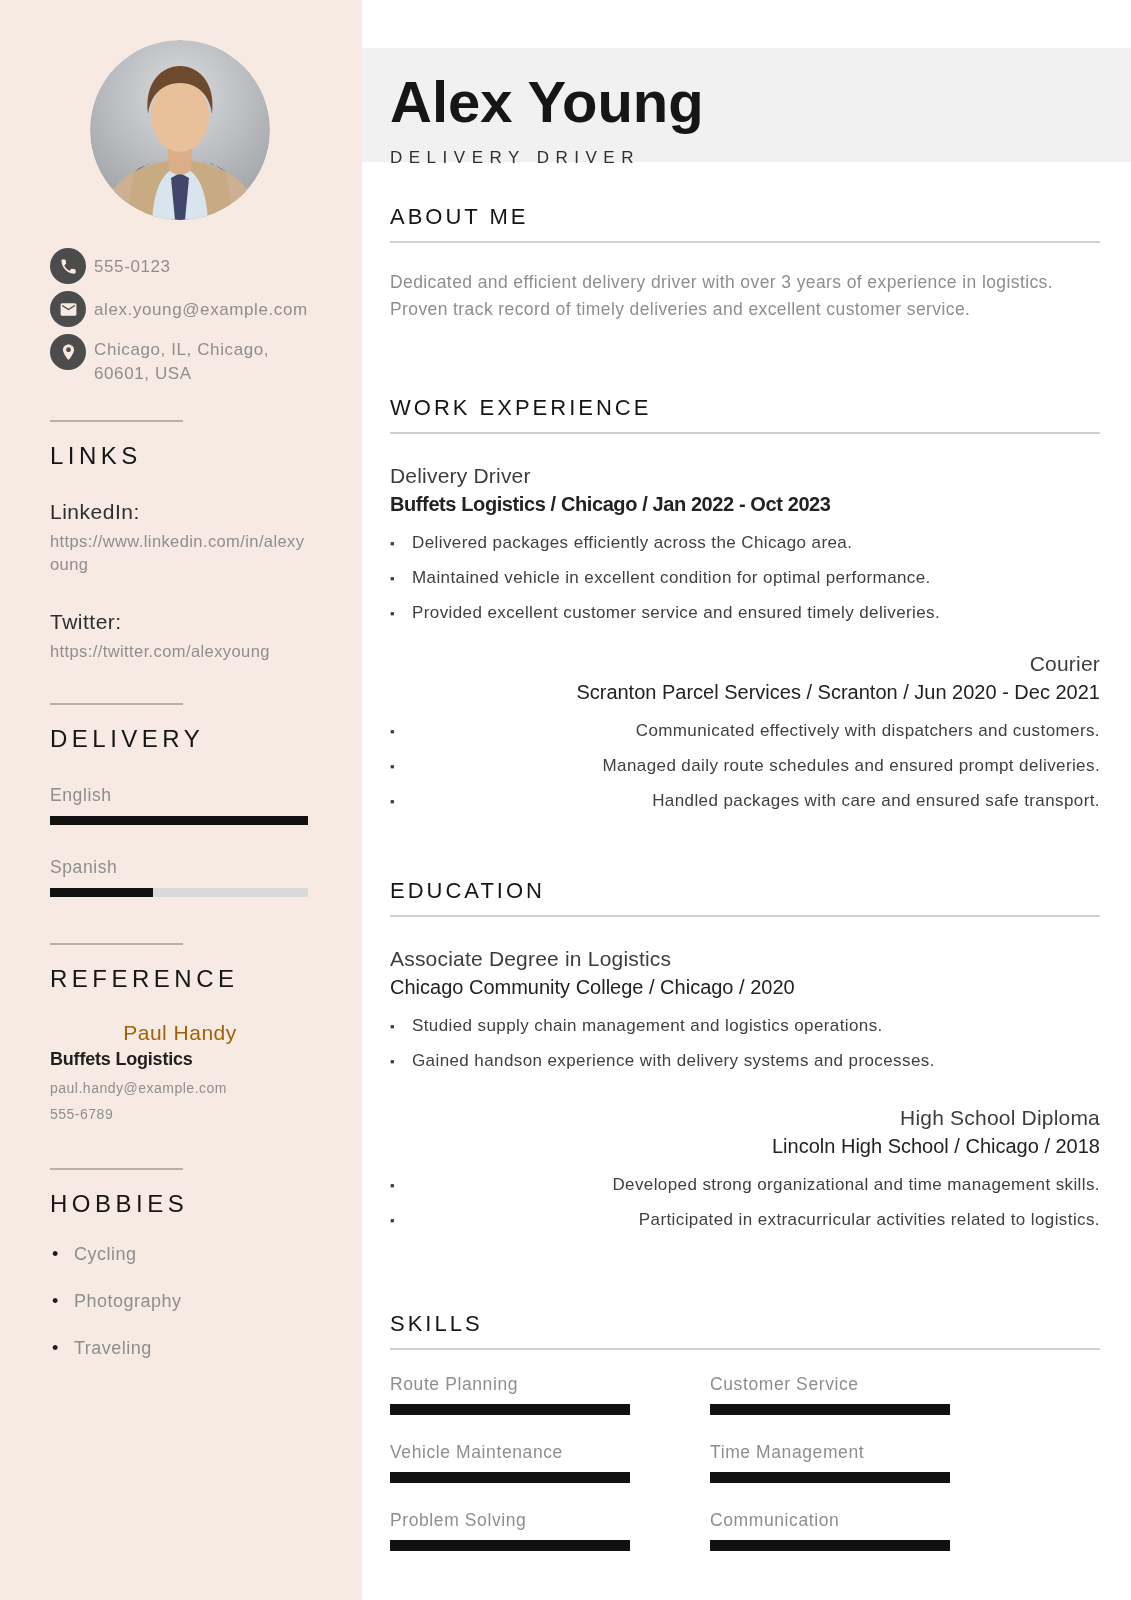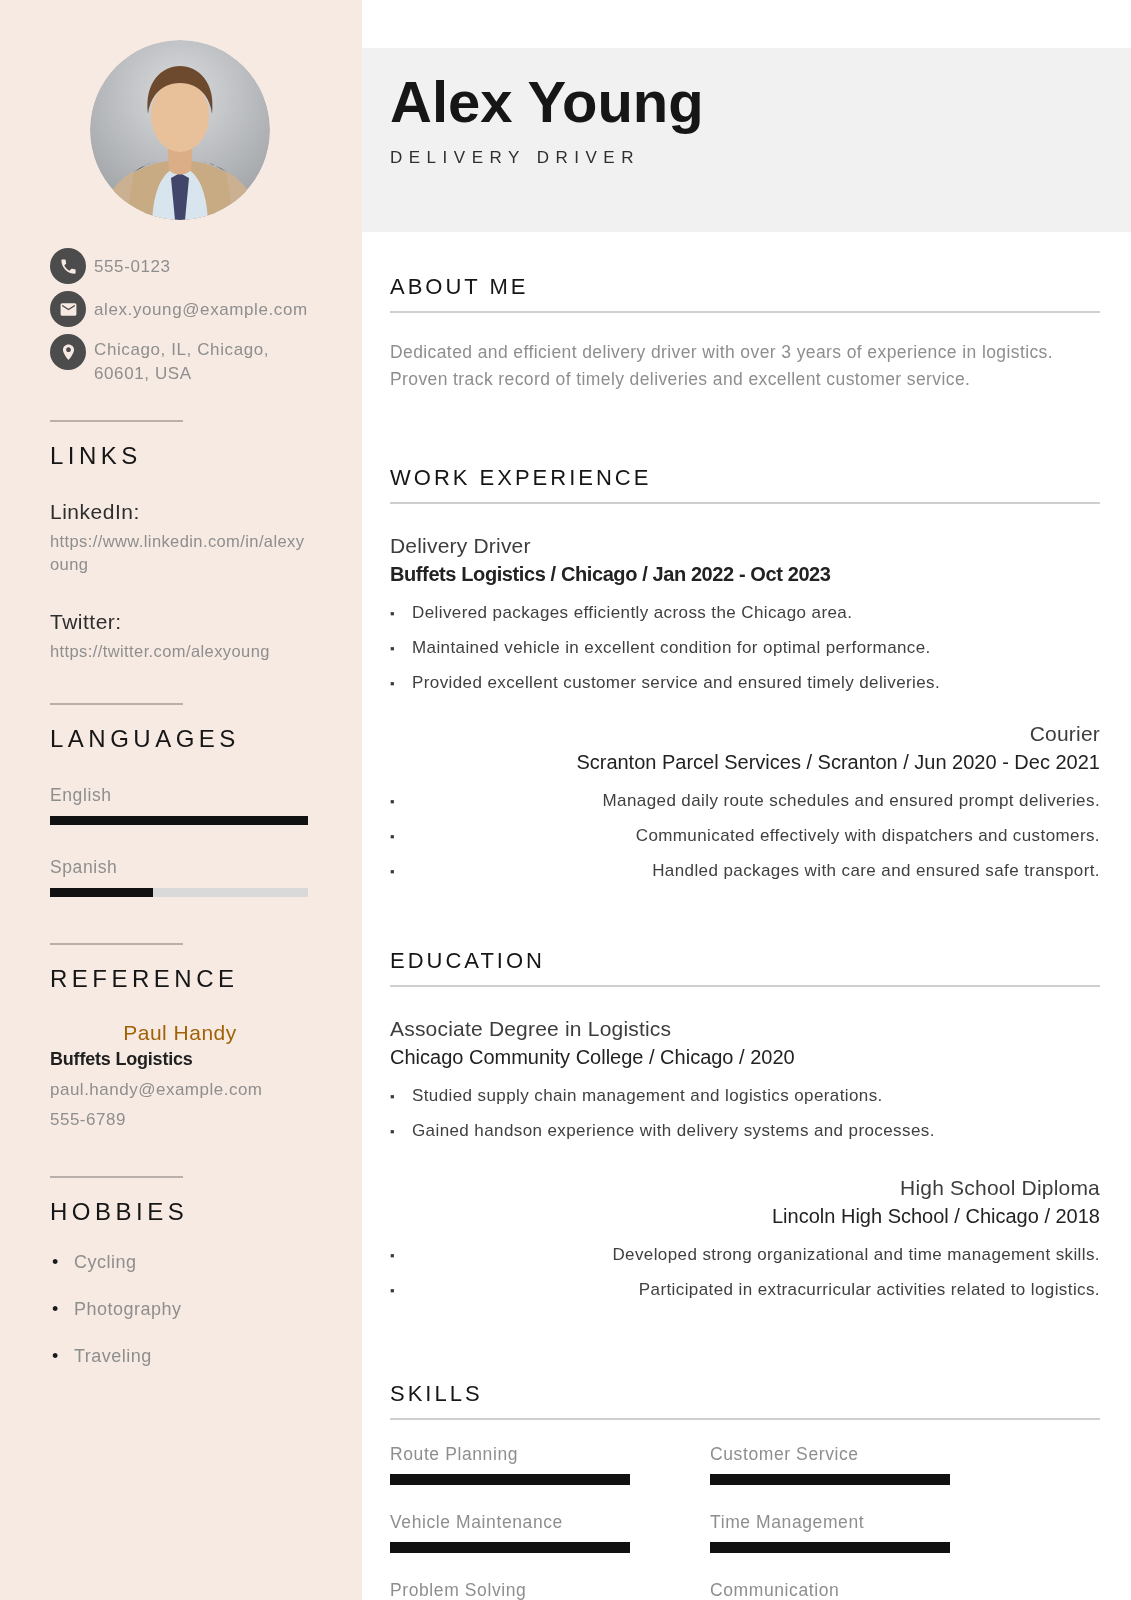--- a/index.html
+++ b/index.html
@@ -25,29 +25,29 @@
   .link-label { margin-top:30px; font-size:21px; color:#2e2e2e; letter-spacing:0.5px; }
   .link-url { margin-top:6px; font-size:16.5px; color:#8e8e8e; letter-spacing:0.4px; line-height:23px; word-break:break-all; }
 
   .lang-item { margin-top:32px; }
   .lang-name { font-size:17.5px; color:#8e8e8e; letter-spacing:0.6px; }
   .lang-track { margin-top:10px; width:258px; height:9px; background:#d9d9d9; }
   .lang-fill { height:100%; background:#111111; }
 
   .ref-name { margin-top:28px; font-size:21px; color:#a16207; letter-spacing:0.5px;text-align:center; }
   .ref-company { margin-top:4px; font-size:18px; color:#1f1f1f; font-weight:700; letter-spacing:-0.2px; }
-  .ref-line { margin-top:10px; font-size:17px; color:#8e8e8e; letter-spacing:0.5px; }
+  .ref-line { margin-top:10px; font-size:14px; color:#8e8e8e; letter-spacing:0.5px; }
 
   .hobby-list { list-style:none; margin-top:8px; }
   .hobby-list li { position:relative; margin-top:26px; padding-left:24px; font-size:18px; color:#8e8e8e; letter-spacing:0.5px; }
   .hobby-list li::before { content:"•"; position:absolute; left:2px; color:#1a1a1a; font-size:18px; }
 
   
   .main { position:absolute; left:362px; top:0; width:769px; }
-  .band { margin-top:48px; height:184px; background:#f1f1f1; padding:20px 0 0 28px; }
+  .band { margin-top:48px; height:114px; background:#f1f1f1; padding:20px 0 0 28px; }
   .name { font-size:58px; font-weight:700; color:#161616; letter-spacing:0px; }
   .job-title { margin-top:13px; font-size:17px; color:#2f2f2f; letter-spacing:6.5px; }
 
   .content { padding:0 31px 0 28px; }
   .section-heading { font-size:22px; letter-spacing:3px; color:#161616; font-weight:400; }
   .section-rule { border:none; border-top:2px solid #cfcfcf; margin-top:11px; }
 
   .about-section .section-heading { margin-top:42px; }
   .about-text { margin-top:26px; max-width:720px; font-size:17.5px; line-height:27px; color:#8e8e8e; letter-spacing:0.4px; }
 
@@ -146,21 +146,21 @@
       <h2 class="side-heading">LINKS</h2>
       <div class="link-label">LinkedIn:</div>
       <div class="link-url">https://www.linkedin.com/in/alexyoung</div>
       <div class="link-label" style="margin-top:34px">Twitter:</div>
       <div class="link-url">https://twitter.com/alexyoung</div>
     </section>
 
     <hr class="sdiv" style="margin-top:40px">
 
     <section>
-      <h2 class="side-heading">LANGUAGES</h2>
+      <h2 class="side-heading">DELIVERY</h2>
       <div class="lang-item">
         <div class="lang-name">English</div>
         <div class="lang-track">
           <div class="lang-fill" style="width: 100%;"></div>
         </div>
       </div>
       <div class="lang-item">
         <div class="lang-name">Spanish</div>
         <div class="lang-track">
           <div class="lang-fill" style="width: 40%;"></div>
@@ -216,22 +216,22 @@
             <li>Delivered packages efficiently across the Chicago area.</li>
             <li>Maintained vehicle in excellent condition for optimal performance.</li>
             <li>Provided excellent customer service and ensured timely deliveries.</li>
           </ul>
         </div>
 
         <div class="entry">
           <div class="entry-title">Courier</div>
           <div class="entry-sub">Scranton Parcel Services / Scranton / Jun 2020 - Dec 2021</div>
           <ul class="bullets">
+            <li>Communicated effectively with dispatchers and customers.</li>
             <li>Managed daily route schedules and ensured prompt deliveries.</li>
-            <li>Communicated effectively with dispatchers and customers.</li>
             <li>Handled packages with care and ensured safe transport.</li>
           </ul>
         </div>
       </section>
 
       <section class="edu-section">
         <h2 class="section-heading">EDUCATION</h2>
         <hr class="section-rule">
 
         <div class="entry">

